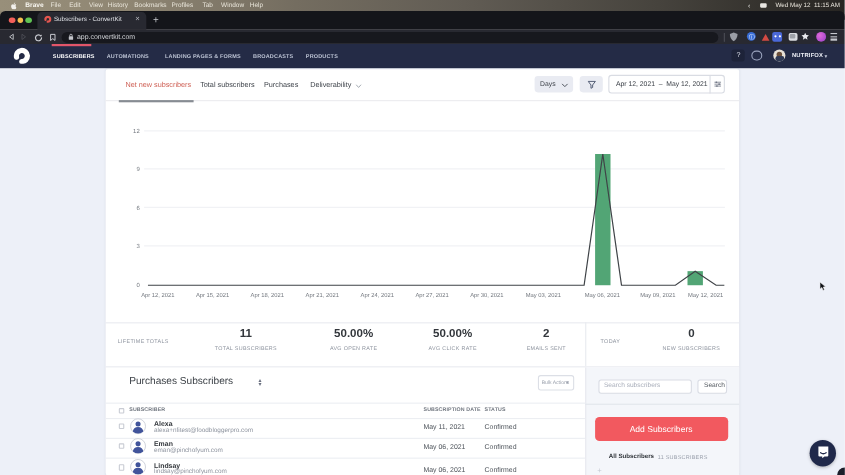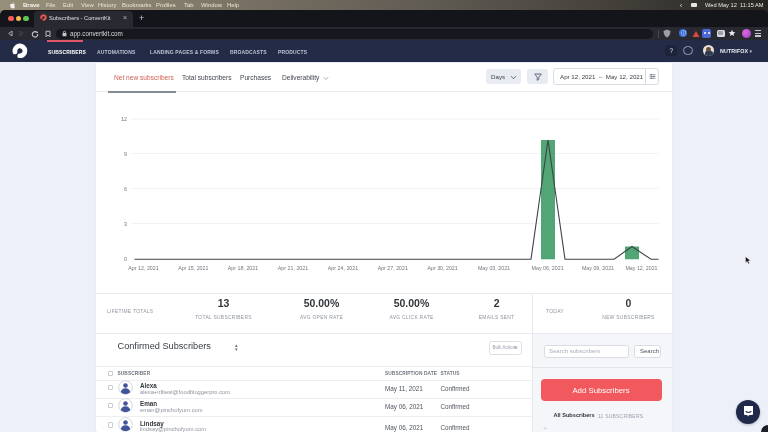--- a/index.html
+++ b/index.html
@@ -170,21 +170,21 @@
     <text x="398" y="176">May 03, 2021</text>
     <text x="451.6" y="176">May 06, 2021</text>
     <text x="502" y="176">May 09, 2021</text>
     <text x="545.5" y="176">May 12, 2021</text>
   </g>
 </svg>
 
 <div class="a" style="left:96px;top:293px;width:576px;height:1px;background:#e8eaef;"></div>
 <div class="a" style="left:531.5px;top:293px;width:1px;height:40px;background:#e8eaef;"></div>
 <div class="t" style="left:107px;top:309px;font-size:4.9px;letter-spacing:0.3px;color:#8d939e;">LIFETIME TOTALS</div>
-<div class="t" style="left:223.5px;top:297px;font-size:10.5px;font-weight:bold;color:#33373c;transform:translateX(-50%);">13</div>
+<div class="t" style="left:223.5px;top:297px;font-size:10.5px;font-weight:bold;color:#33373c;transform:translateX(-50%);">11</div>
 <div class="t" style="left:223.5px;top:314.5px;font-size:4.9px;letter-spacing:0.3px;color:#8d939e;transform:translateX(-50%);">TOTAL SUBSCRIBERS</div>
 <div class="t" style="left:321.5px;top:297px;font-size:10.5px;font-weight:bold;color:#33373c;transform:translateX(-50%);">50.00%</div>
 <div class="t" style="left:321.5px;top:314.5px;font-size:4.9px;letter-spacing:0.3px;color:#8d939e;transform:translateX(-50%);">AVG OPEN RATE</div>
 <div class="t" style="left:411.5px;top:297px;font-size:10.5px;font-weight:bold;color:#33373c;transform:translateX(-50%);">50.00%</div>
 <div class="t" style="left:411.5px;top:314.5px;font-size:4.9px;letter-spacing:0.3px;color:#8d939e;transform:translateX(-50%);">AVG CLICK RATE</div>
 <div class="t" style="left:496.6px;top:297px;font-size:10.5px;font-weight:bold;color:#33373c;transform:translateX(-50%);">2</div>
 <div class="t" style="left:496.6px;top:314.5px;font-size:4.9px;letter-spacing:0.3px;color:#8d939e;transform:translateX(-50%);">EMAILS SENT</div>
 <div class="t" style="left:546px;top:309px;font-size:4.9px;letter-spacing:0.3px;color:#8d939e;">TODAY</div>
 <div class="t" style="left:628.5px;top:297px;font-size:10.5px;font-weight:bold;color:#33373c;transform:translateX(-50%);">0</div>
 <div class="t" style="left:628.5px;top:314.5px;font-size:4.9px;letter-spacing:0.3px;color:#8d939e;transform:translateX(-50%);">NEW SUBSCRIBERS</div>
@@ -195,21 +195,21 @@
 <div class="t" style="left:549px;top:348px;font-size:6px;color:#a9aeba;">Search subscribers</div>
 <div class="a" style="left:634px;top:344.5px;width:26.5px;height:13px;background:#fff;border:1px solid #d9dce4;border-radius:2.5px;"></div>
 <div class="t" style="left:640px;top:348px;font-size:6px;color:#4e545b;">Search</div>
 <div class="a" style="left:532px;top:367px;width:140px;height:1px;background:#e2e5ec;"></div>
 <div class="a" style="left:541px;top:379px;width:120.5px;height:21.5px;background:#f2595f;border-radius:4px;"></div>
 <div class="t" style="left:601px;top:385.5px;font-size:7.8px;color:#fff;transform:translateX(-50%);">Add Subscribers</div>
 <div class="t" style="left:553.5px;top:411.5px;font-size:5.6px;font-weight:bold;color:#2e3338;">All Subscribers</div>
 <div class="t" style="left:598px;top:412.8px;font-size:5px;letter-spacing:0.2px;color:#9aa0ac;">11 SUBSCRIBERS</div>
 <div class="t" style="left:543px;top:425px;font-size:7px;color:#c3c7d1;">+</div>
 
-<div class="t" style="left:117.5px;top:341px;font-size:9.2px;color:#3b4046;">Confirmed Subscribers</div>
+<div class="t" style="left:117.5px;top:341px;font-size:9.2px;color:#3b4046;">Purchases Subscribers</div>
 <div class="t" style="left:234px;top:342.8px;font-size:4.6px;color:#6a7080;">▲</div>
 <div class="t" style="left:234px;top:347.3px;font-size:4.6px;color:#6a7080;">▼</div>
 <div class="a" style="left:489px;top:340.5px;width:33px;height:14.5px;background:#fff;border:1px solid #dcdfe6;border-radius:2.5px;"></div>
 <div class="t" style="left:492.5px;top:345.2px;font-size:4.6px;color:#9aa0ac;">Bulk Actions</div>
 <div class="t" style="left:514.5px;top:344.8px;font-size:4.6px;color:#9aa0ac;">▾</div>
 <div class="a" style="left:96px;top:366px;width:435.5px;height:1px;background:#eceef2;"></div>
 <div class="a" style="left:107.5px;top:370.5px;width:5.5px;height:5.5px;border:1px solid #c9ccd4;border-radius:1px;background:#fff;"></div>
 <div class="t" style="left:117.5px;top:371px;font-size:4.8px;font-weight:bold;letter-spacing:0.1px;color:#70767f;">SUBSCRIBER</div>
 <div class="t" style="left:385px;top:371px;font-size:4.8px;font-weight:bold;letter-spacing:0.1px;color:#70767f;">SUBSCRIPTION DATE</div>
 <div class="t" style="left:440.5px;top:371px;font-size:4.8px;font-weight:bold;letter-spacing:0.1px;color:#70767f;">STATUS</div>

